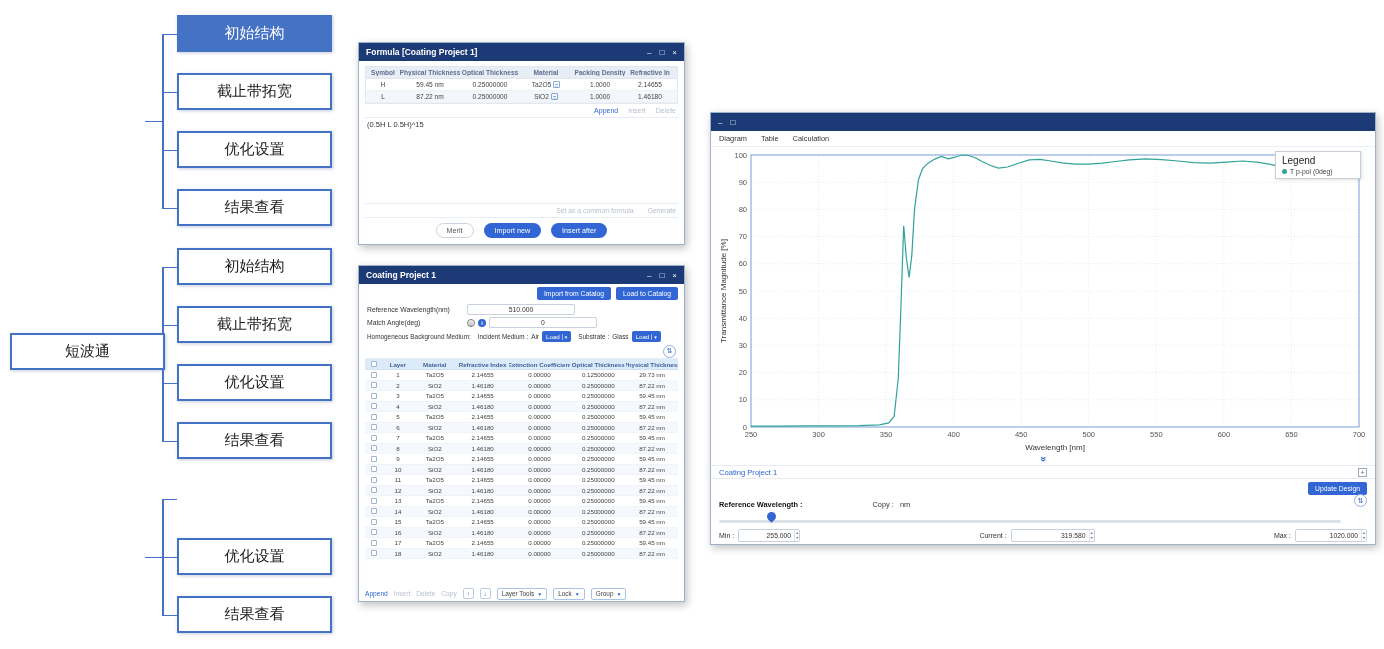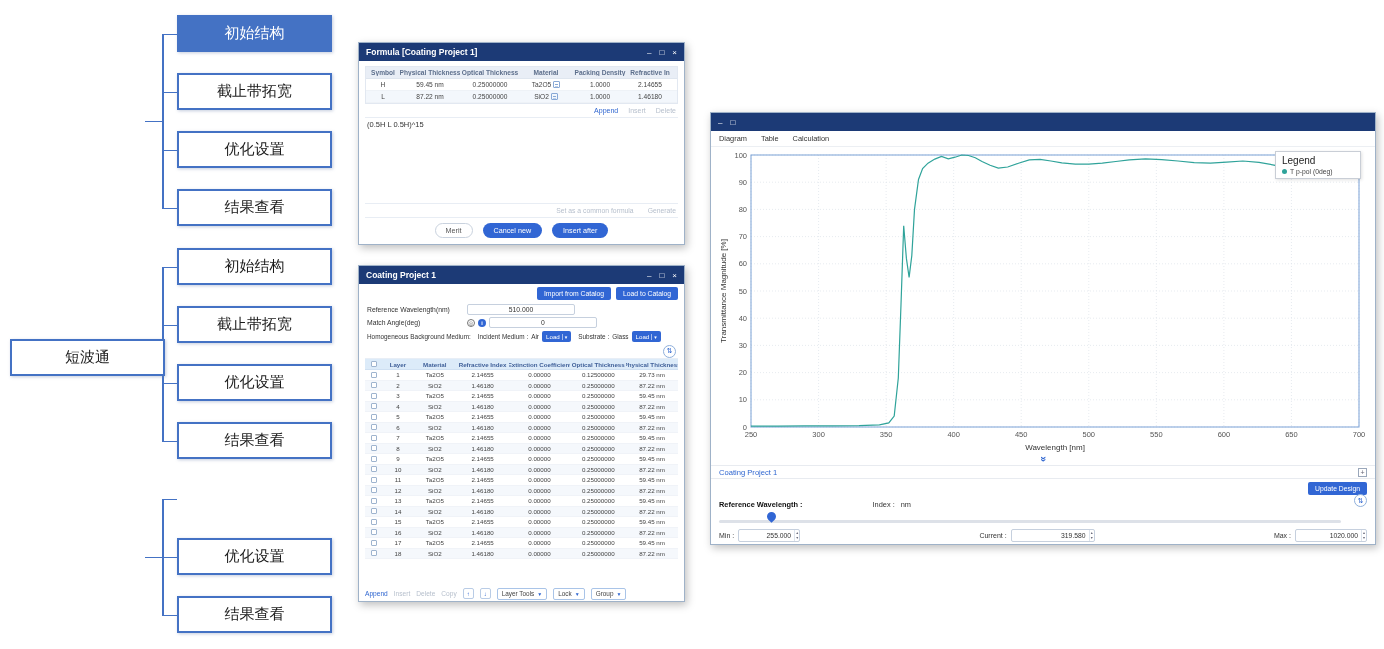--- a/index.html
+++ b/index.html
@@ -124,21 +124,21 @@
         <div class="flow-cstub" style="top: 76.5px;"></div>
         <div class="flow-box flow-child" style="top: 58px;">截止带拓宽</div>
         <div class="flow-cstub" style="top: 134.5px;"></div>
         <div class="flow-box flow-child" style="top: 116px;">优化设置</div>
         <div class="flow-cstub" style="top: 192.5px;"></div>
         <div class="flow-box flow-child" style="top: 174px;">结果查看</div>
       </div>
       <div class="flow-group" style="top: 248px; height: 211px;">
         <div class="flow-vline" style="top: 18.5px; height: 174px;"></div>
         <div class="flow-pstub" style="top: 105.5px;"></div>
-        <div class="flow-box flow-parent" style="top: 91px;">短波通</div>
+        <div class="flow-box flow-parent" style="top: 85px;">短波通</div>
         <div class="flow-cstub" style="top: 18.5px;"></div>
         <div class="flow-box flow-child" style="top: 0px;">初始结构</div>
         <div class="flow-cstub" style="top: 76.5px;"></div>
         <div class="flow-box flow-child" style="top: 58px;">截止带拓宽</div>
         <div class="flow-cstub" style="top: 134.5px;"></div>
         <div class="flow-box flow-child" style="top: 116px;">优化设置</div>
         <div class="flow-cstub" style="top: 192.5px;"></div>
         <div class="flow-box flow-child" style="top: 174px;">结果查看</div>
       </div>
       <div class="flow-group" style="top: 480px; height: 153px;">
@@ -193,21 +193,21 @@
         <span class="link dim">Insert</span>
         <span class="link dim">Delete</span>
       </div>
       <div class="fw-formula-area">(0.5H L 0.5H)^15</div>
       <div class="fw-gen-row">
         <span class="link dim">Set as a common formula</span>
         <span class="link dim">Generate</span>
       </div>
       <div class="fw-footer">
         <button class="btn outline">Merit</button>
-        <button class="btn primary">Cancel new</button>
+        <button class="btn primary">Import new</button>
         <button class="btn primary">Insert after</button>
       </div>
     </div>
   </div>
 
   <div class="window" style="left:358px;top:265px;width:327px;height:337px;">
     <div class="titlebar">
       <span class="title">Coating Project 1</span>
       <span class="win-controls">
         <span>–</span>
@@ -555,21 +555,21 @@
     <div class="proj-row">
       <span class="proj-name">Coating Project 1</span>
       <span class="expand-icon">+</span>
     </div>
     <div class="update-row">
       <button class="btn primary small">Update Design</button>
     </div>
     <span class="circle-btn plot-circle">⇅</span>
     <div class="ref-row">
       <span class="ref-label">Reference Wavelength :</span>
-      <span class="unit-label">Index :</span>
+      <span class="unit-label">Copy :</span>
       <span class="unit-value">nm</span>
     </div>
     <div class="slider-row">
       <div class="slider-track"></div>
       <div class="slider-pin" style="left: calc(8.4% - 4px);"></div>
     </div>
     <div class="minmax-row">
       <span class="mm-group">
         <span>Min :</span>
         <span class="spinbox" style="width:62px;justify-content:flex-end;">

